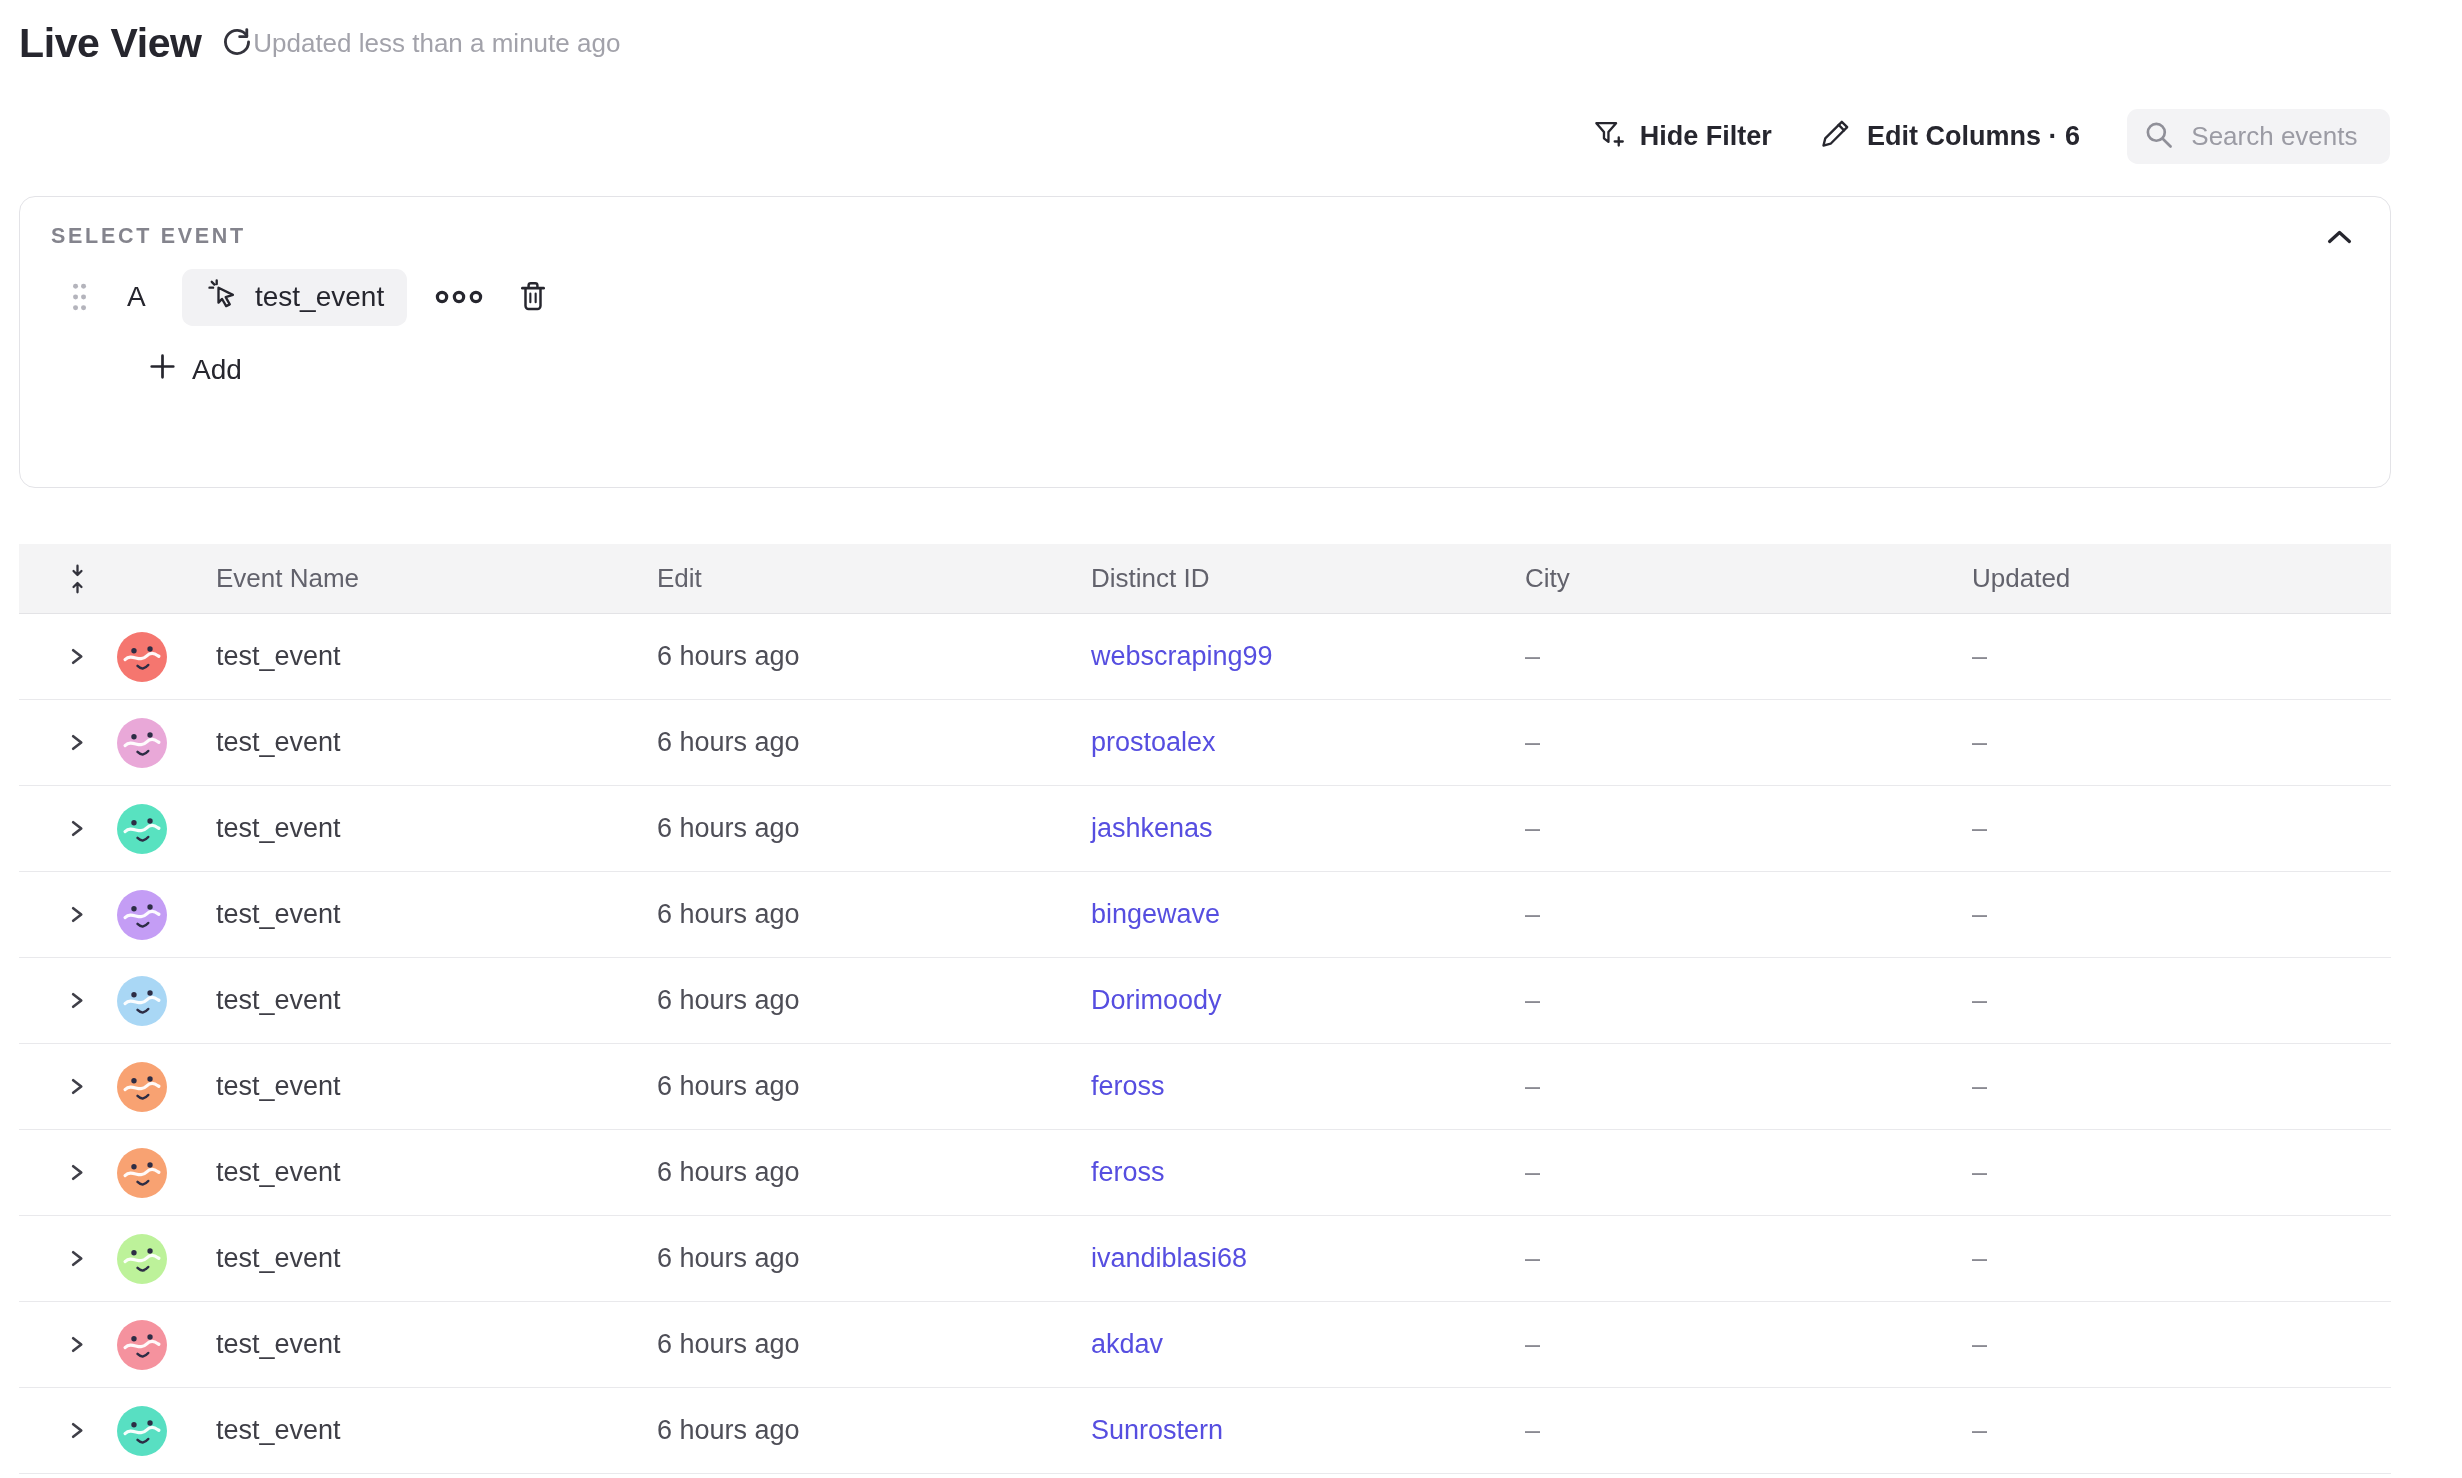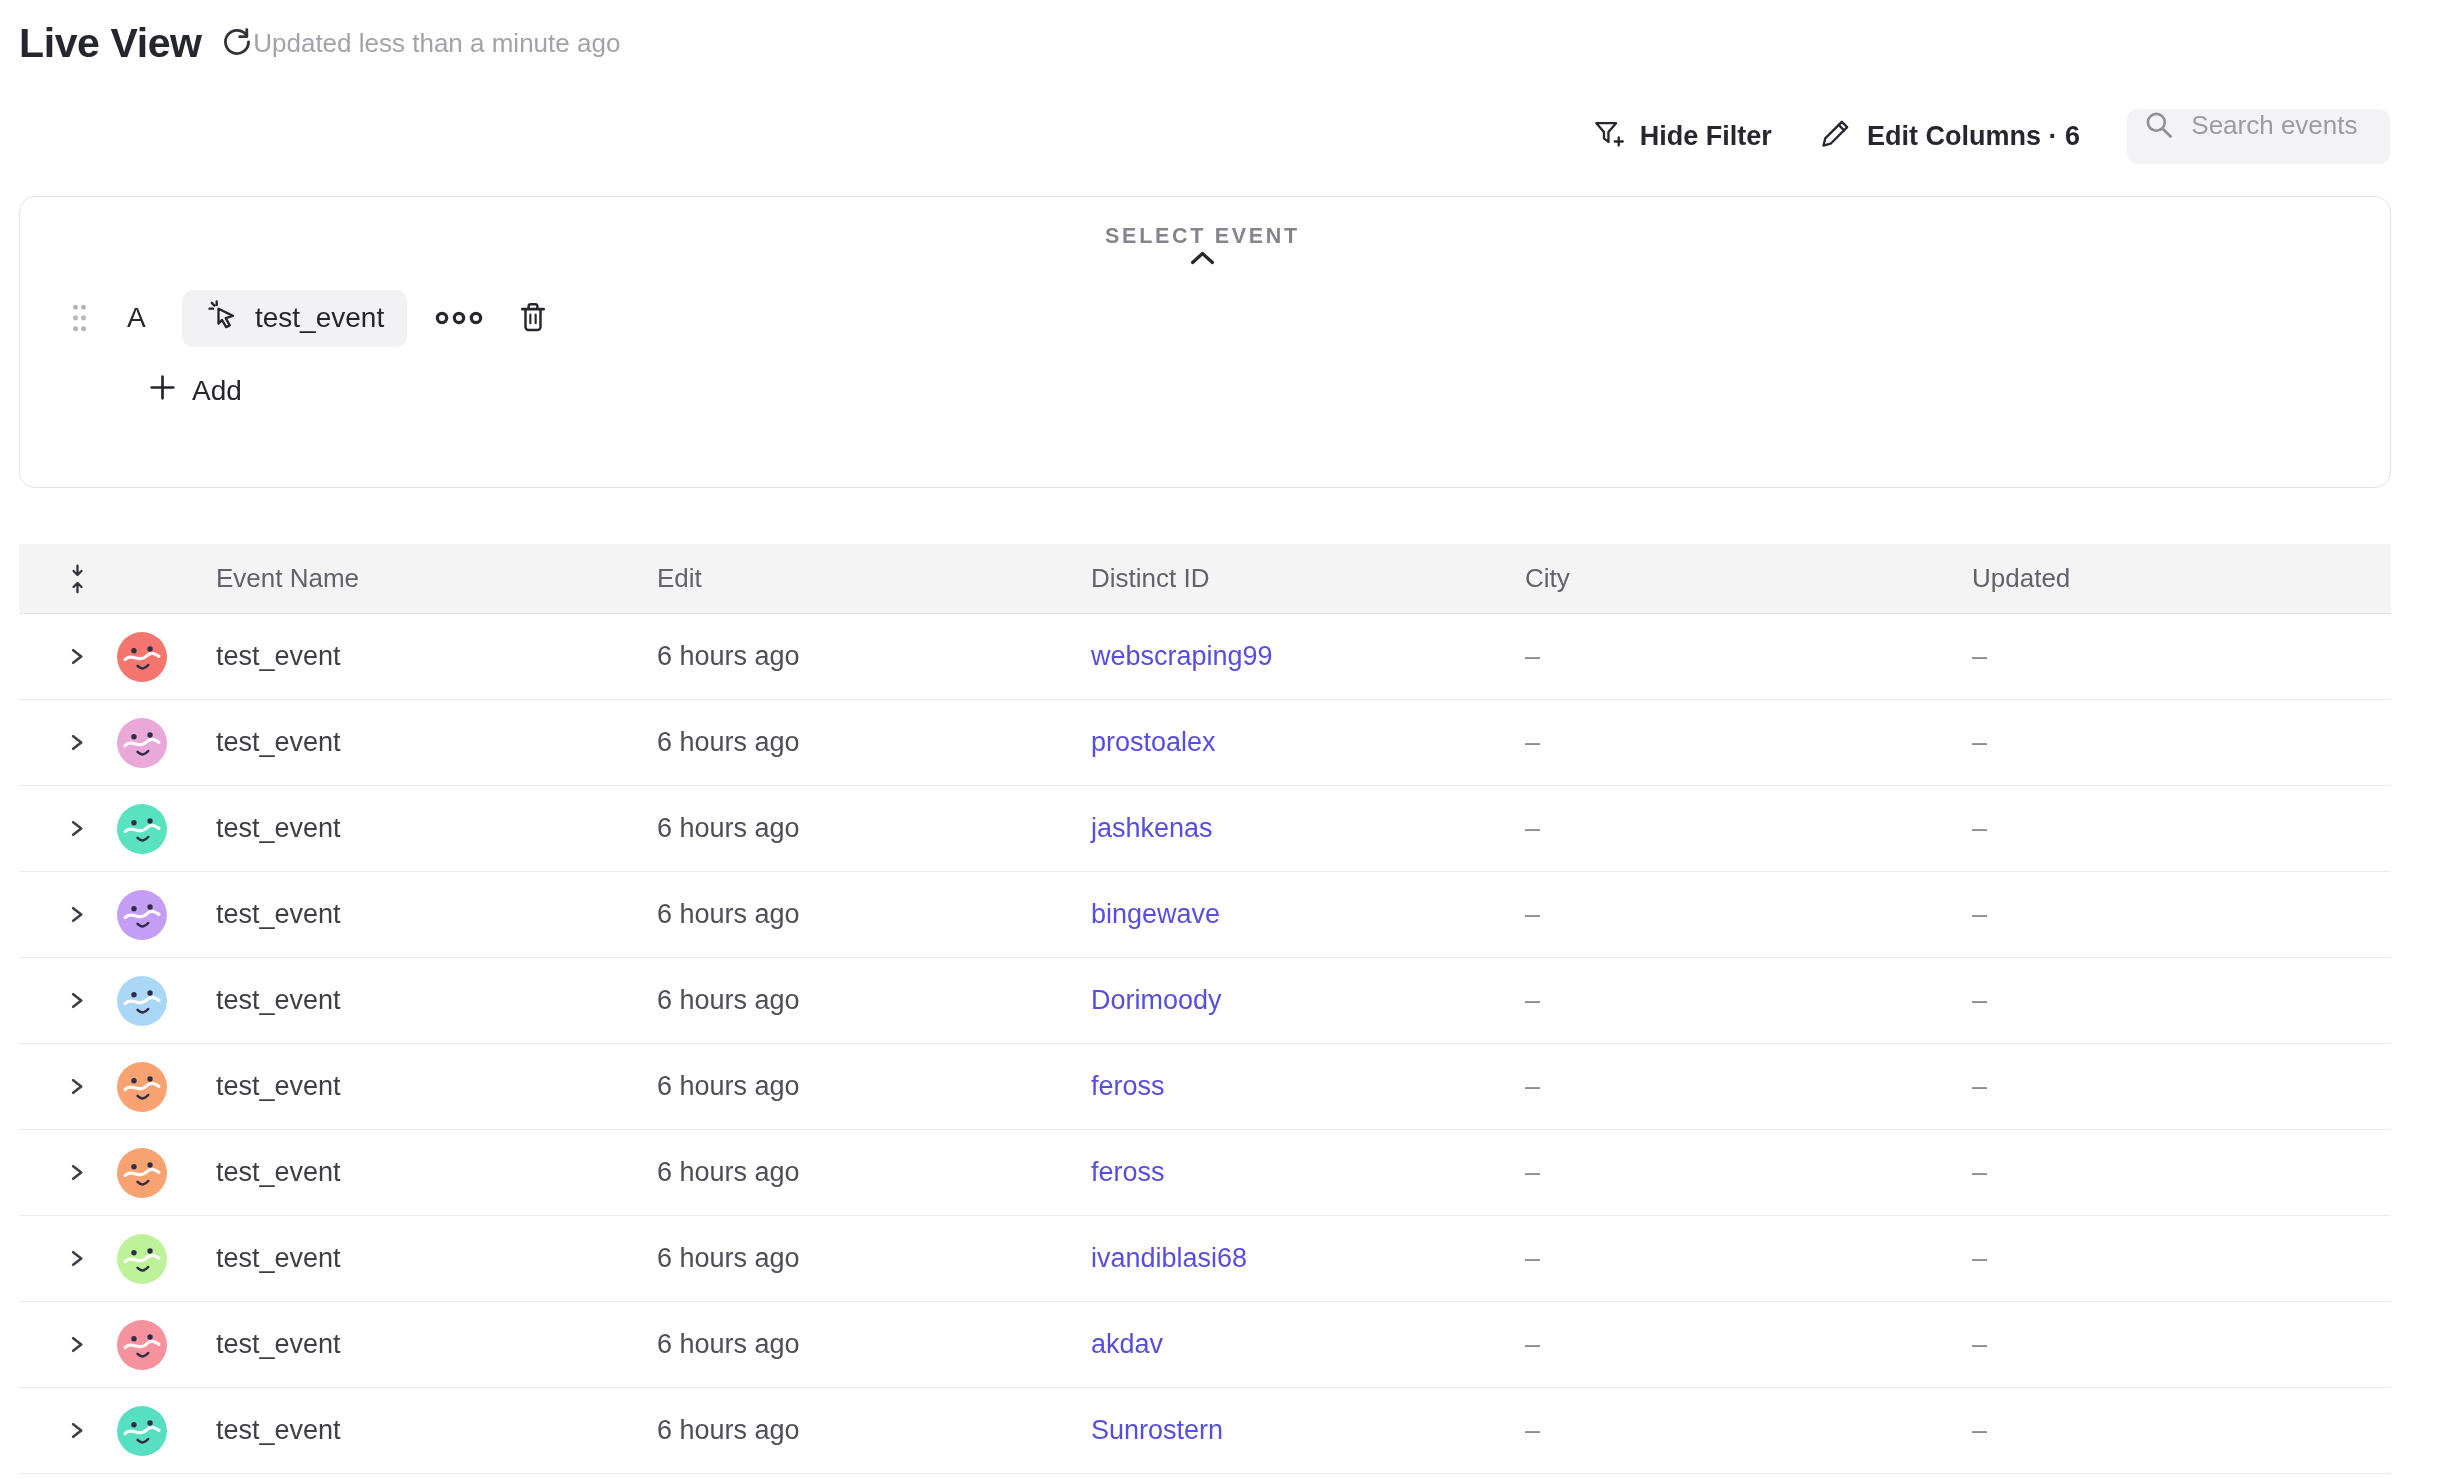--- a/index.html
+++ b/index.html
@@ -9,30 +9,30 @@
   
   .topbar{position:absolute;left:19px;top:19.7px;display:flex;align-items:center;}
   .title{font-size:41px;font-weight:700;letter-spacing:-0.4px;color:#26262e;margin:0;}
   .refresh-btn{background:none;border:none;padding:0;margin-left:19.7px;cursor:pointer;display:flex;align-items:center;}
   .updated{font-size:26px;color:#a2a2aa;}
 
   
   .toolbar{position:absolute;top:109px;right:72px;display:flex;align-items:center;gap:47px;}
   .tool-btn{display:flex;align-items:center;gap:14.3px;background:none;border:none;padding:0;
             font-family:inherit;font-size:27px;font-weight:600;color:#26262e;cursor:pointer;}
-  .searchbox{display:flex;align-items:flex-start;gap:14.3px;width:263px;height:55px;background:#f3f3f5;
+  .searchbox{display:flex;align-items:center;gap:14.3px;width:263px;height:55px;background:#f3f3f5;
              border-radius:10.7px;padding:0 16px;box-sizing:border-box;}
   .searchbox input{flex:1;min-width:0;border:none;background:transparent;outline:none;
                    font-family:inherit;font-size:26px;color:#26262e;}
   .searchbox input::placeholder{color:#9b9ba4;}
 
   
   .panel{position:absolute;left:19px;top:196px;width:2372px;height:292px;box-sizing:border-box;
          border:1.8px solid #e3e3e7;border-radius:16px;background:#fff;}
-  .qp-head{display:flex;align-items:center;justify-content:space-between;padding:27px 36px 0 31px;flex-direction:column;}
+  .qp-head{display:flex;align-items:flex-end;justify-content:space-between;padding:27px 36px 0 31px;}
   .qp-label{font-size:21.5px;font-weight:700;letter-spacing:2.7px;color:#84848d;}
   .chev-btn{background:none;border:none;padding:0;cursor:pointer;display:flex;}
   .event-row{display:flex;align-items:center;margin:19.7px 0 0 52px;gap:0;}
   .drag{display:flex;margin-right:39px;}
   .seq-letter{font-size:28px;font-weight:500;color:#26262e;margin-right:36px;}
   .event-chip{display:flex;align-items:center;gap:14.3px;height:57px;padding:0 23px;
               background:#f2f2f4;border:none;border-radius:10.7px;cursor:pointer;
               font-family:inherit;font-size:28px;font-weight:500;color:#26262e;}
   .more-btn{background:none;border:none;padding:0;margin-left:27px;cursor:pointer;display:flex;}
   .trash-btn{background:none;border:none;padding:0;margin-left:34px;cursor:pointer;display:flex;}

